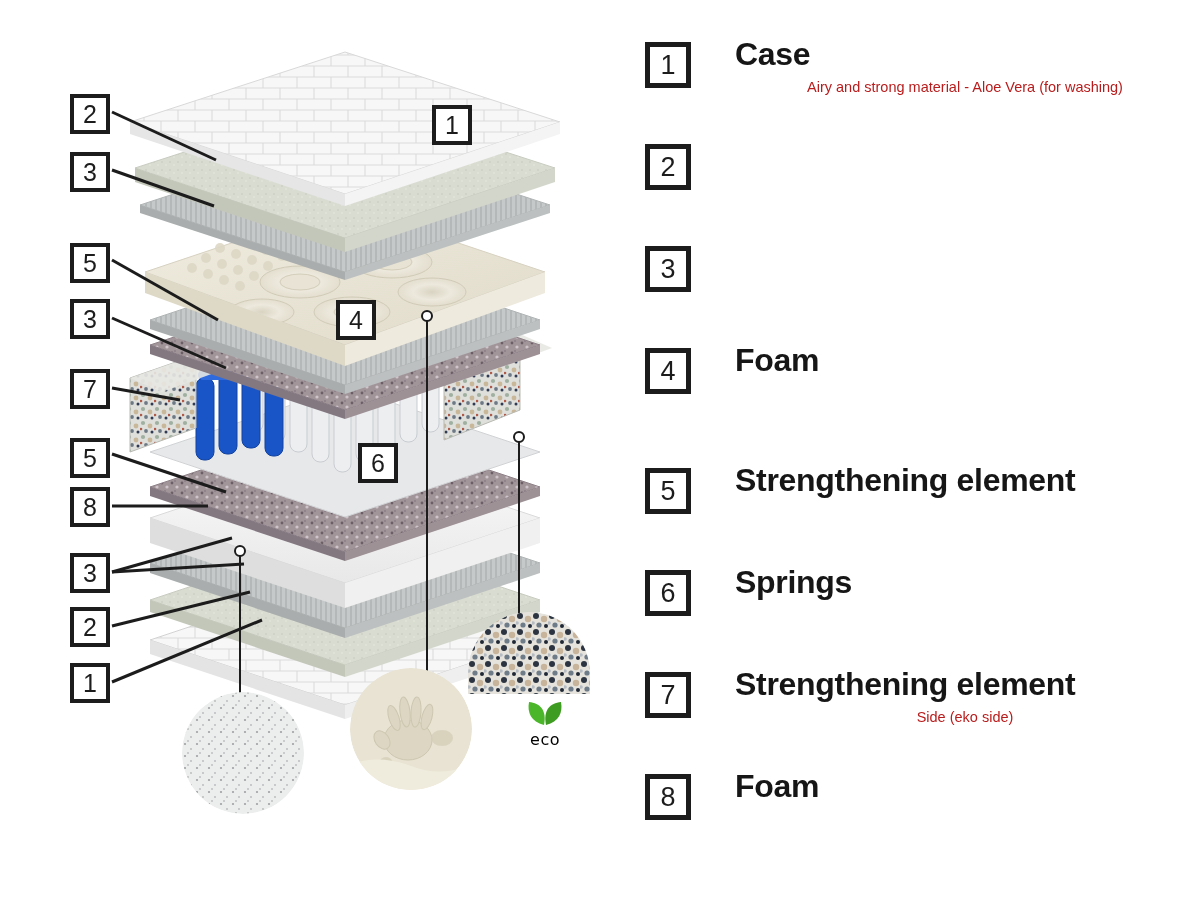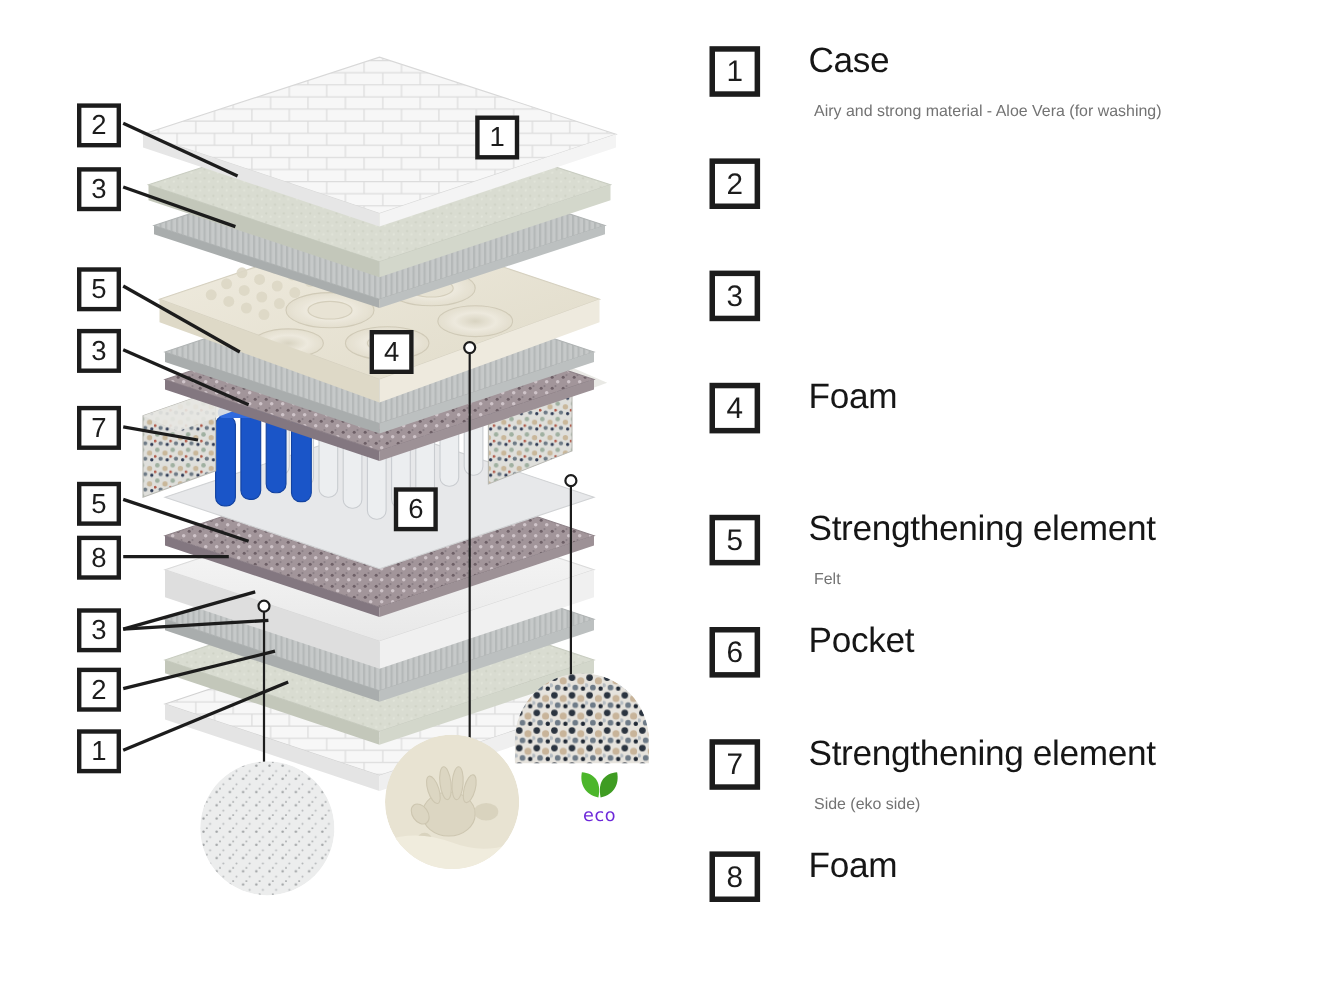--- a/index.html
+++ b/index.html
@@ -19,28 +19,28 @@
   
   #illustration{position:absolute;left:0;top:0;width:630px;height:899px;}
 
   
   #legend{position:absolute;left:645px;top:38px;width:545px;}
   .leg-row{position:relative;margin-bottom:10px;}
   .leg-box{position:absolute;left:0;top:4px;width:46px;height:46px;background:#fff;
            border:5px solid #1c1c1c;box-sizing:border-box;
            display:flex;align-items:center;justify-content:center;
            font-size:27px;line-height:1;color:#1c1c1c;}
-  .leg-title{margin-left:90px;font-size:32px;font-weight:normal;line-height:1.05;
+  .leg-title{margin-left:90px;font-size:32px;font-weight:bold;line-height:1.05;
              letter-spacing:-.3px;color:#161616;}
-  .leg-sub{margin-left:95px;margin-top:20px;font-size:14.5px;line-height:1.35;color:#737373;}
+  .leg-sub{margin-left:95px;margin-top:6px;font-size:14.5px;line-height:1.35;color:#b91c1c;text-align:center;}
 
   
   .detail{position:absolute;border-radius:50%;overflow:hidden;}
   .eco{position:absolute;width:60px;height:46px;text-align:center;}
-  .eco .ecotxt{font-size:16px;color:#6d28d9;letter-spacing:.5px;
+  .eco .ecotxt{font-size:16px;color:#000000;letter-spacing:.5px;
                font-family:"DejaVu Sans",sans-serif;}
 </style>
 </head>
 <body>
 
 <div id="illustration">
 
   <svg viewBox="0 0 630 899" width="630" height="899">
     <defs>
 
@@ -348,26 +348,25 @@
   </div>
 
   <div class="leg-row" style="height:110px;">
     <div class="leg-box">4</div>
     <div class="leg-title">Foam</div>
   </div>
 
   <div class="leg-row" style="height:92px;">
     <div class="leg-box">5</div>
     <div class="leg-title">Strengthening element</div>
-    <div class="leg-sub">Felt</div>
   </div>
 
   <div class="leg-row" style="height:92px;">
     <div class="leg-box">6</div>
-    <div class="leg-title">Pocket</div>
+    <div class="leg-title">Springs</div>
   </div>
 
   <div class="leg-row" style="height:92px;">
     <div class="leg-box">7</div>
     <div class="leg-title">Strengthening element</div>
     <div class="leg-sub">Side (eko side)</div>
   </div>
 
   <div class="leg-row" style="height:92px;">
     <div class="leg-box">8</div>

